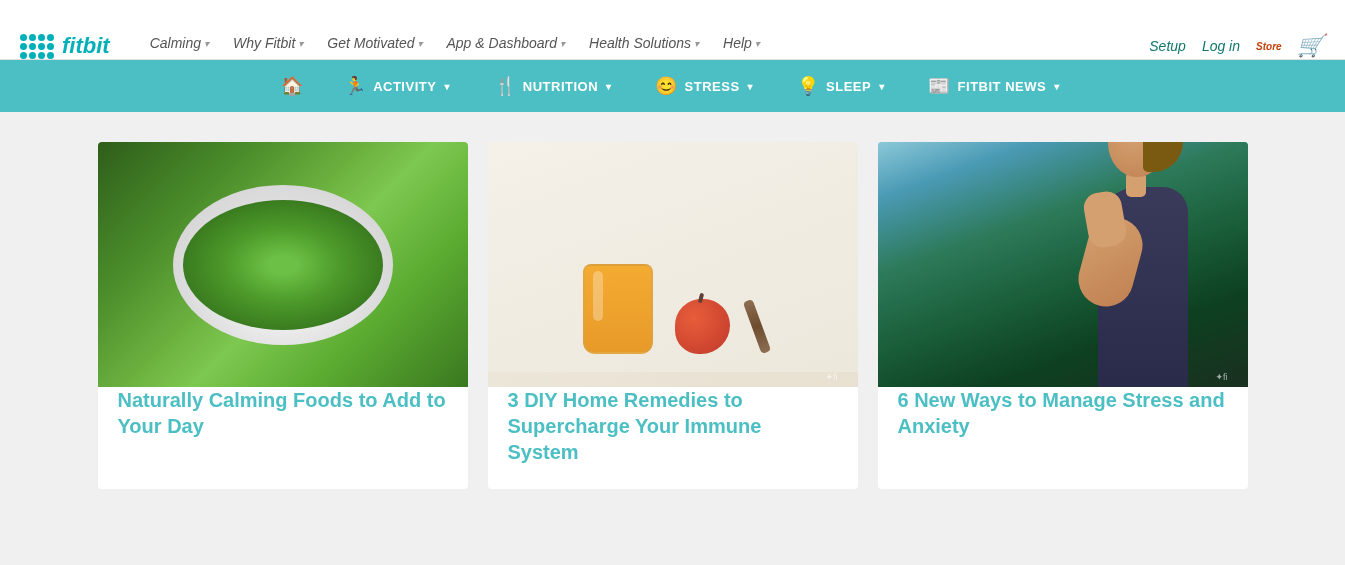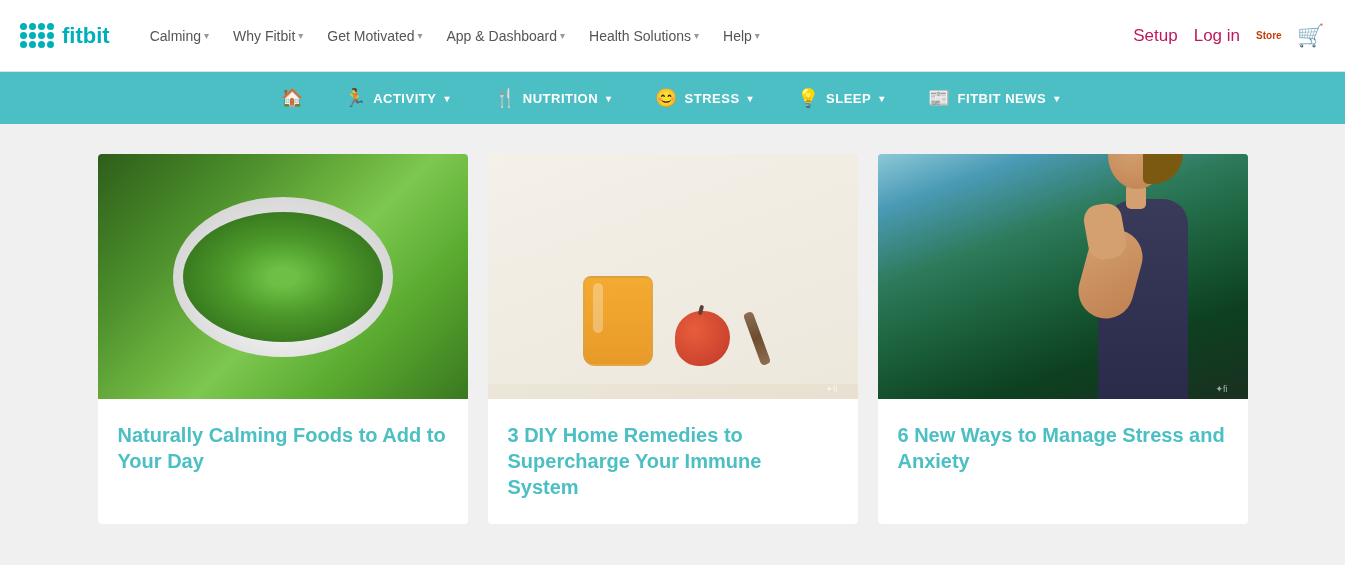--- a/index.html
+++ b/index.html
@@ -2,24 +2,25 @@
 <html><head>
   <meta charset="utf-8">
   <style>
     * { margin: 0; padding: 0; box-sizing: border-box; }
     body { font-family: Arial, sans-serif; background: #f0f0f0; width: 1345px; }
 
     
     .top-nav {
       background: #fff;
       display: flex;
-      align-items: center;
+      align-items: flex-end;
       padding: 0 20px;
-      height: 72px;
+      height: 60px;
       border-bottom: 1px solid #e0e0e0;
+      font-style: italic;
     }
     .logo {
       display: flex;
       align-items: center;
       gap: 8px;
       margin-right: 30px;
     }
     .logo-dots {
       display: grid;
       grid-template-columns: repeat(4, 7px);
@@ -55,22 +56,22 @@
     .chevron {
       font-size: 10px;
       color: #999;
     }
     .nav-right {
       display: flex;
       align-items: center;
       gap: 16px;
     }
     .nav-right-item {
-      font-size: 17px;
-      color: #be185d;
+      font-size: 14px;
+      color: #0f766e;
       cursor: pointer;
     }
     .nav-right-store {
       font-size: 10px;
       color: #c2410c;
       font-weight: bold;
       cursor: pointer;
     }
     .cart-icon {
       font-size: 22px;
@@ -198,21 +199,21 @@
     .card-image-3 {
       background: linear-gradient(170deg, #7ab8d4 0%, #4a9ab5 20%, #2d7a60 40%, #1a5e45 60%, #0d4a35 80%, #1a3d2a 100%);
       display: flex;
       align-items: flex-end;
       justify-content: flex-end;
       padding-right: 0;
       overflow: hidden;
     }
 
     .card-body {
-      padding: 23px 20px 24px;
+      padding: 0 20px 24px;
     }
     .card-title {
       font-size: 20px;
       font-weight: bold;
       color: #4bbfc3;
       line-height: 1.3;
     }
     .fitbit-watermark {
       position: absolute;
       bottom: 5px;

